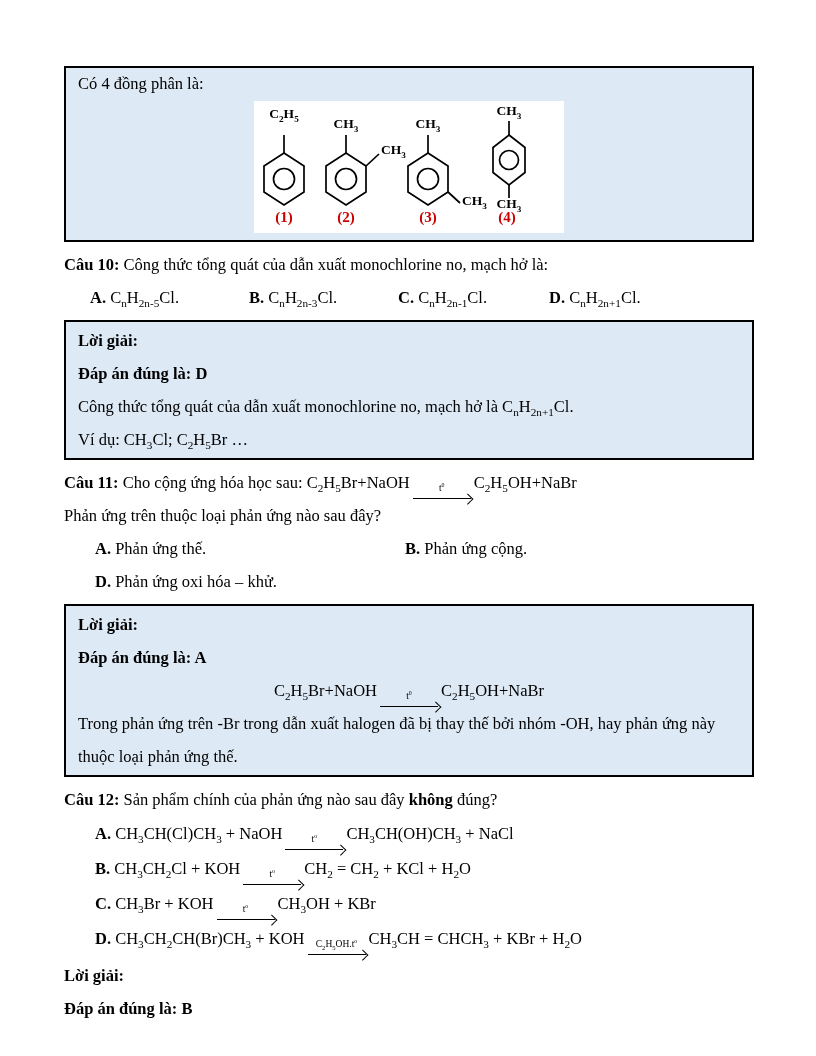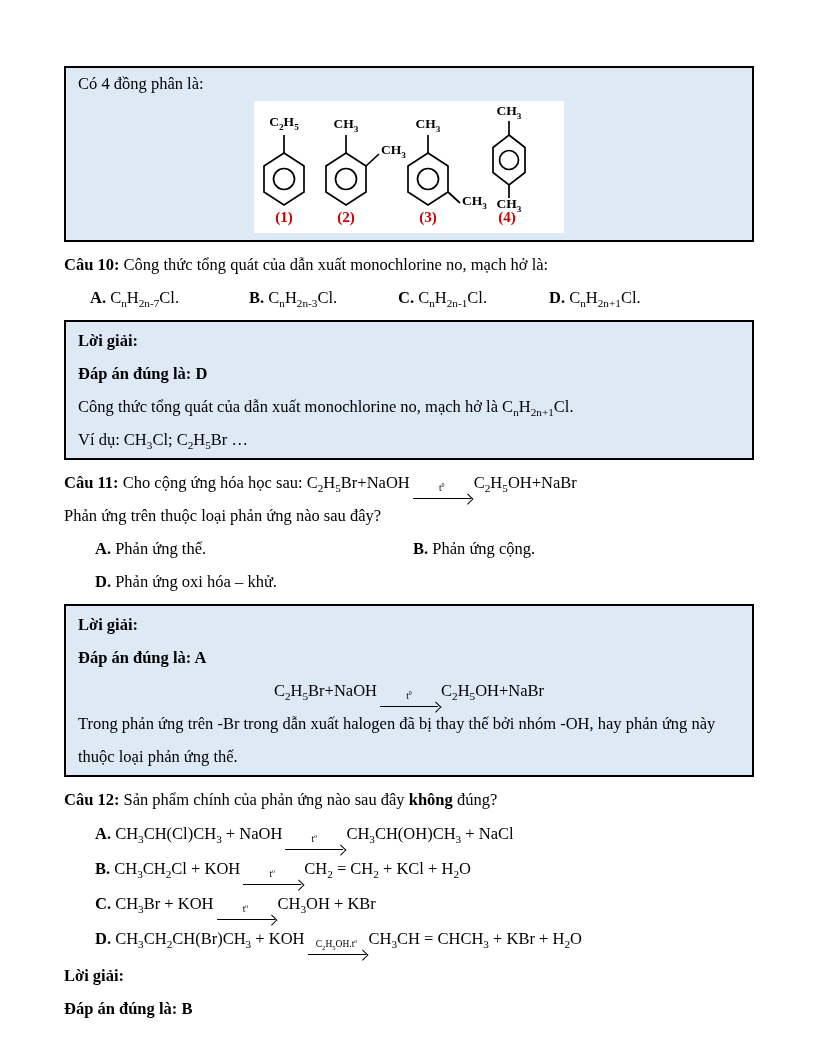--- a/index.html
+++ b/index.html
@@ -31,21 +31,21 @@
   }
   .centerx{transform:translateX(-50%);}
   .idx-label{
     position:absolute;top:108px;transform:translateX(-50%);
     font-weight:bold;font-size:15px;line-height:17px;
   }
 
   
   .qline{margin-top:4px;}
   .opt4{display:grid;grid-template-columns:159px 149px 151px 1fr;padding-left:26px;line-height:33px;}
-  .opt2{display:grid;grid-template-columns:310px 1fr;padding-left:31px;line-height:33px;gap:8px;}
+  .opt2{display:grid;grid-template-columns:310px 1fr;padding-left:31px;line-height:33px;}
   .optline{padding-left:31px;line-height:35px;white-space:nowrap;}
 
   
   .rxn-arrow{
     display:inline-flex;flex-direction:column;align-items:center;justify-content:flex-end;
     vertical-align:-3px;margin:0 3px;min-width:58px;
   }
   .rxn-arrow .lbl{display:block;font-size:9.5px;line-height:10px;padding:0 4px 1px 4px;white-space:nowrap;}
   .rxn-arrow .lbl sub{font-size:70%;}
   .rxn-arrow .shaft{display:block;width:100%;height:5px;border-bottom:1.4px solid #000;position:relative;box-sizing:border-box;}
@@ -82,40 +82,40 @@
           <line x1="174" y1="52" x2="174" y2="34"></line>
           <line x1="194" y1="91" x2="206" y2="102"></line>
         </g>
         <g stroke="#000" stroke-width="1.7" fill="none">
           <polygon points="255,34 271,46.5 271,71.5 255,84 239,71.5 239,46.5"></polygon>
           <circle cx="255" cy="59" r="9.5"></circle>
           <line x1="255" y1="34" x2="255" y2="20"></line>
           <line x1="255" y1="84" x2="255" y2="97"></line>
         </g>
       </svg>
-      <span class="chem-label centerx" style="left:30px;top:13px;">C<sub>2</sub>H<sub>5</sub></span>
+      <span class="chem-label centerx" style="left:30px;top:5px;">C<sub>2</sub>H<sub>5</sub></span>
       <span class="chem-label centerx" style="left:92px;top:15px;">CH<sub>3</sub></span>
       <span class="chem-label" style="left:127px;top:41px;">CH<sub>3</sub></span>
       <span class="chem-label centerx" style="left:174px;top:15px;">CH<sub>3</sub></span>
       <span class="chem-label" style="left:208px;top:92px;">CH<sub>3</sub></span>
       <span class="chem-label centerx" style="left:255px;top:2px;">CH<sub>3</sub></span>
       <span class="chem-label centerx" style="left:255px;top:95px;">CH<sub>3</sub></span>
       <span class="idx-label" style="left:30px;color:#cc0000;">(1)</span>
       <span class="idx-label" style="left:92px;color:#cc0000;">(2)</span>
       <span class="idx-label" style="left:174px;color:#cc0000;">(3)</span>
       <span class="idx-label" style="left:253px;color:#cc0000;">(4)</span>
     </div>
   </section>
 
   <p class="qline">
     <span class="b">Câu 10:</span>
     <span>Công thức tổng quát của dẫn xuất monochlorine no, mạch hở là:</span>
   </p>
   <div class="opt4">
-    <span><span class="b">A.</span> <span>C<sub>n</sub>H<sub>2n-7</sub>Cl.</span></span>
+    <span><span class="b">A.</span> <span>C<sub>n</sub>H<sub>2n-5</sub>Cl.</span></span>
     <span><span class="b">B.</span> <span>C<sub>n</sub>H<sub>2n-3</sub>Cl.</span></span>
     <span><span class="b">C.</span> <span>C<sub>n</sub>H<sub>2n-1</sub>Cl.</span></span>
     <span><span class="b">D.</span> <span>C<sub>n</sub>H<sub>2n+1</sub>Cl.</span></span>
   </div>
 
   <section class="bluebox" style="margin-top:6px;">
     <p class="b">Lời giải:</p>
     <p class="b">Đáp án đúng là: D</p>
     <p>Công thức tổng quát của dẫn xuất monochlorine no, mạch hở là C<sub>n</sub>H<sub>2n+1</sub>Cl.</p>
     <p>Ví dụ: CH<sub>3</sub>Cl; C<sub>2</sub>H<sub>5</sub>Br …</p>

